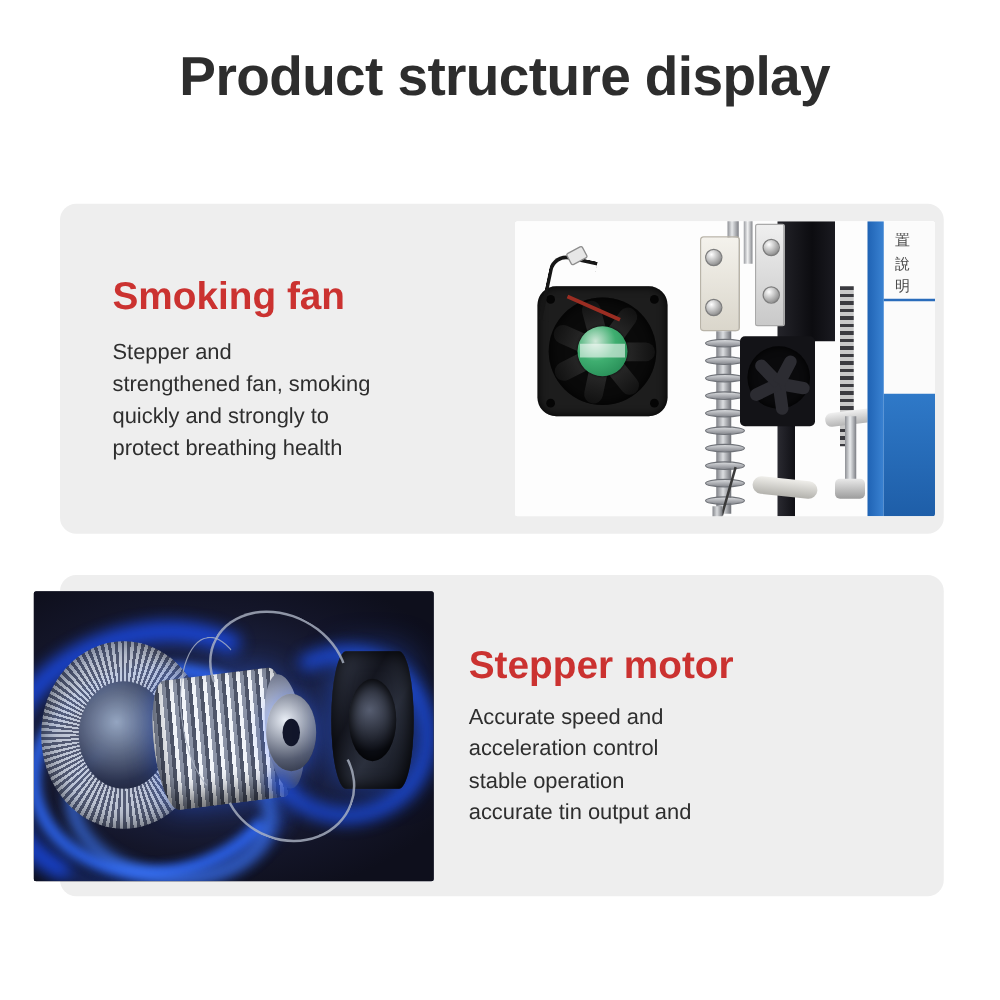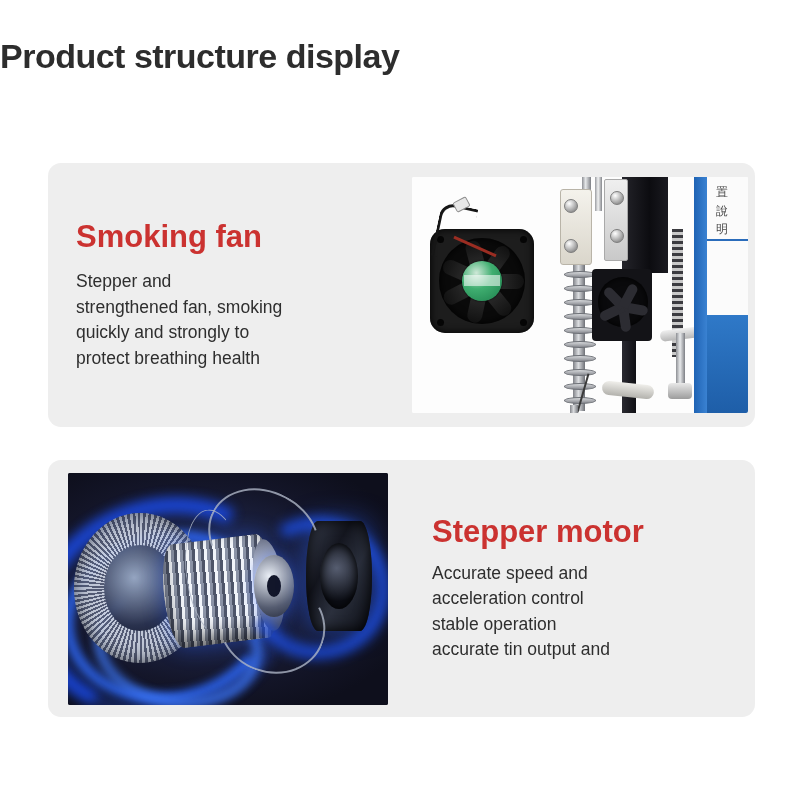--- a/index.html
+++ b/index.html
@@ -14,22 +14,22 @@
     font-family: "Liberation Sans", sans-serif;
     overflow: hidden;
   }
 
   
   .page-title {
     position: absolute;
     left: 0;
     top: 38px;
     width: 664px;
-    text-align: left;
-    font-size: 34px;
+    text-align: right;
+    font-size: 44px;
     font-weight: bold;
     color: #2d2d2d;
     letter-spacing: -0.5px;
     line-height: 1.1;
   }
 
   
   .card {
     position: absolute;
     left: 48px;
@@ -47,22 +47,22 @@
     display: flex;
     align-items: center;
   }
   .card-inner.reverse { flex-direction: row-reverse; }
 
   
   .copy {
     box-sizing: border-box;
     flex: 0 0 auto;
   }
-  #card-fan .copy   { width: 364px; padding: 0 18px 0 28px; }
-  #card-motor .copy { width: 367px; padding: 0 24px 0 44px; }
+  #card-fan .copy   { width: 364px; padding: 0 18px 0 42px; }
+  #card-motor .copy { width: 408px; padding: 0 24px 0 28px; }
 
   .copy-heading {
     color: #cb3230;
     font-size: 31px;
     line-height: 1.18;
     margin: 0 0 14px 0;
     white-space: nowrap;
   }
   #card-motor .copy-heading { margin-bottom: 10px; }
 

